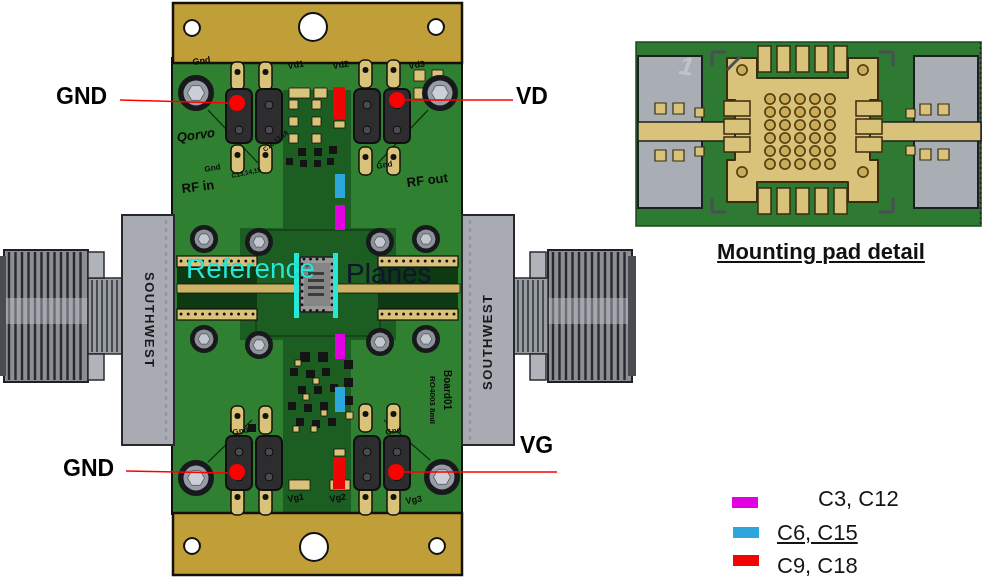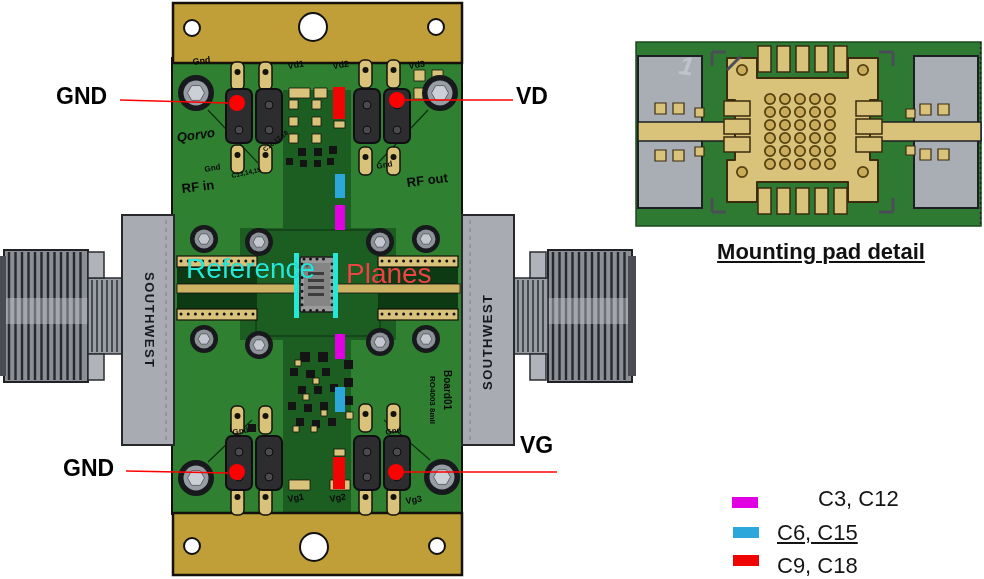--- a/index.html
+++ b/index.html
@@ -223,21 +223,21 @@
     <circle cx="396" cy="472" r="8" fill="#FF0000"></circle>
   </g>
 </svg>
 
 <div class="txt ann" style="left:56px;top:85px;">GND</div>
 <div class="txt ann" style="left:516px;top:85px;">VD</div>
 <div class="txt ann" style="left:63px;top:457px;">GND</div>
 <div class="txt ann" style="left:520px;top:434px;">VG</div>
 
 <div class="txt aqua" style="left: 186px; top: 255px; color: rgb(37, 232, 216);">Reference</div>
-<div class="txt aqua" style="left: 346px; top: 260px; color: #ef4444;">Planes</div>
+<div class="txt aqua" style="left: 346px; top: 260px; color: #0f172a;">Planes</div>
 
 <div class="txt caption" style="left:660px;top:241px;">Mounting pad detail</div>
 <div class="txt pin1" style="left:681px;top:52px;transform:rotate(8deg);">1</div>
 
 <div class="legend-swatch" style="left: 732px; top: 497px; background: rgb(225, 0, 225);"></div>
 <div class="txt legend-label" style="left:818px;top:488px;">C3, C12</div>
 <div class="legend-swatch" style="left: 733px; top: 527px; background: rgb(43, 167, 219);"></div>
 <div class="txt legend-label" style="left:777px;top:522px;text-decoration:underline;">C6, C15</div>
 <div class="legend-swatch" style="left: 733px; top: 555px; background: rgb(240, 5, 5);"></div>
 <div class="txt legend-label" style="left:777px;top:547px;margin-top:8px;">C9, C18</div>

